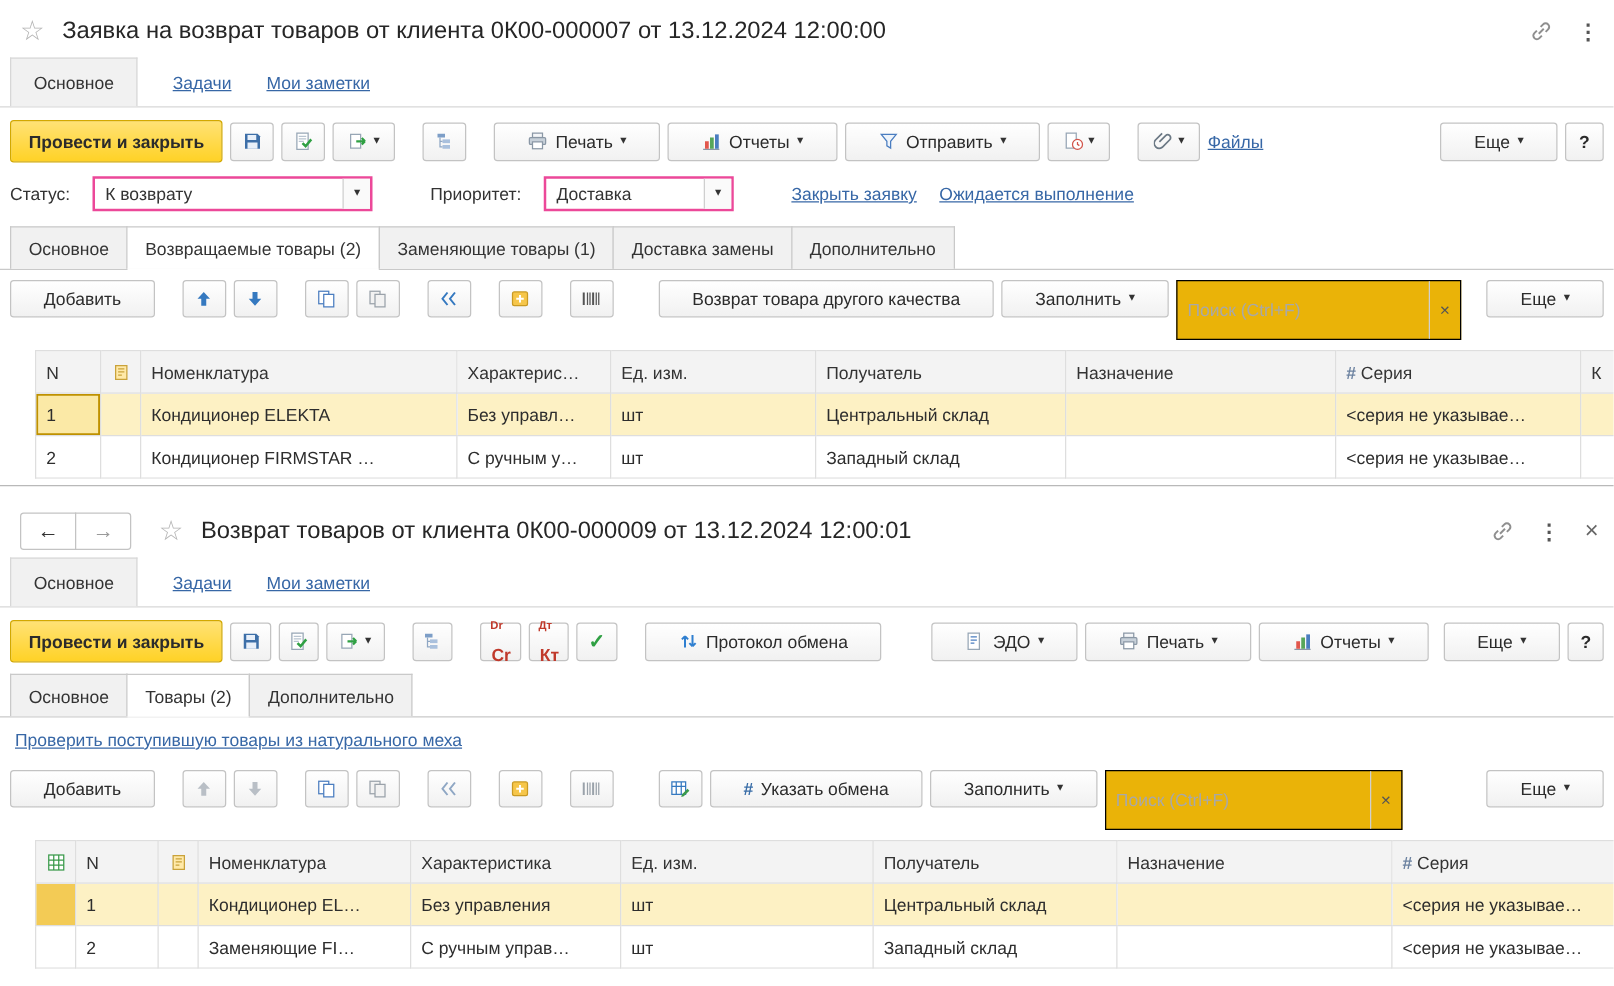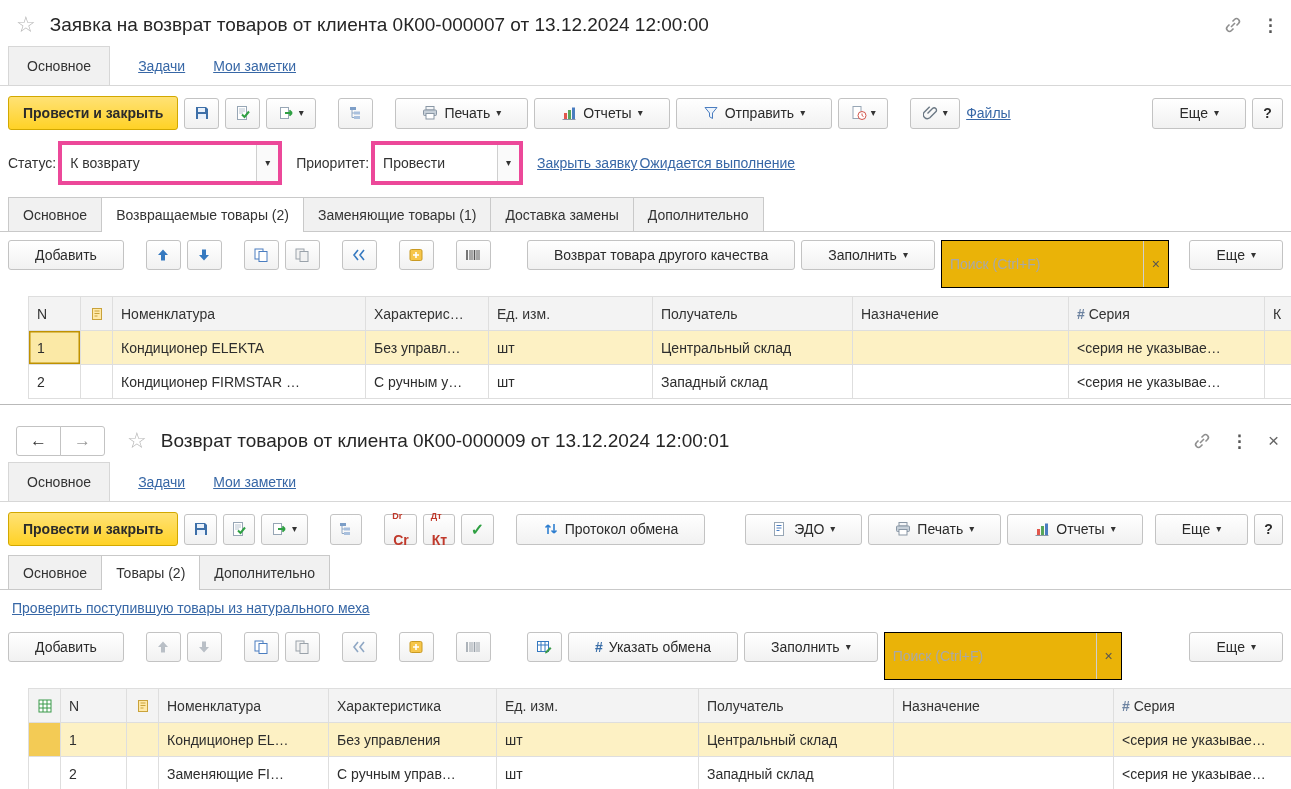--- a/index.html
+++ b/index.html
@@ -31,22 +31,22 @@
   .btn.yellow{background:linear-gradient(#ffe275,#ffd226);border-color:#d2a800;font-weight:bold;padding:16px 14px}
   .caret{font-size:10px;color:#333;line-height:1}
   .gap{width:10px;flex:0 0 auto}
   .spacer{flex:1}
   .qbtn{width:31px;justify-content:center;padding:0;font-weight:bold}
   .regbtn{flex-direction:column;width:35px;padding:0;line-height:1;gap:12px;justify-content:center}
   .regbtn .r1{font-size:9px;font-weight:bold;color:#c0392b;align-self:flex-start;padding-left:7px}
   .regbtn .r2{font-size:14px;font-weight:bold;color:#c0392b;align-self:flex-end;padding-right:7px}
   .checktxt{color:#2fa043;font-weight:bold;font-size:16px}
   
-  .statusrow{display:flex;align-items:center;gap:2px;padding:2px 8px 12px 8px}
-  .combo{display:flex;align-items:center;border:4px solid #ec4899;height:44px;background:#fff;cursor:pointer}
+  .statusrow{display:flex;align-items:center;gap:18px;padding:2px 8px 12px 8px}
+  .combo{display:flex;align-items:center;border:2px solid #ec4899;height:28px;background:#fff;cursor:pointer}
   .combo-val{flex:1;padding:0 8px;white-space:nowrap;overflow:hidden}
   .combo-btn{width:22px;align-self:stretch;display:flex;align-items:center;justify-content:center;border-left:1px solid #cfcfcf;background:#fafafa}
   
   .tabstrip{display:flex;border-bottom:1px solid #c9c9c9;padding-left:8px;height:35px}
   .tab{border:1px solid #c9c9c9;border-bottom:none;background:#f1f1f1;padding:0 14px;display:flex;align-items:center;color:#333;margin-right:-1px;cursor:pointer;position:relative}
   .tab.active{background:#fff}
   .tab.active::after{content:"";position:absolute;left:0;right:0;bottom:-1px;height:1px;background:#fff}
   
   .gridbar{display:flex;align-items:flex-start;gap:6px;padding:8px}
   .gridbar .btn{height:30px}
@@ -183,21 +183,21 @@
 
   <div class="statusrow">
     <span>Статус:</span>
     <div class="combo" style="width:224px">
       <span class="combo-val">К возврату</span>
       <span class="combo-btn caret">▾</span>
     </div>
     <span class="gap"></span>
     <span>Приоритет:</span>
     <div class="combo" style="width:152px">
-      <span class="combo-val">Провести</span>
+      <span class="combo-val">Доставка</span>
       <span class="combo-btn caret">▾</span>
     </div>
     <span class="gap"></span>
     <a class="lnk">Закрыть заявку</a>
     <a class="lnk">Ожидается выполнение</a>
   </div>
 
   <div class="tabstrip">
     <div class="tab">Основное</div>
     <div class="tab active">Возвращаемые товары (2)</div>

